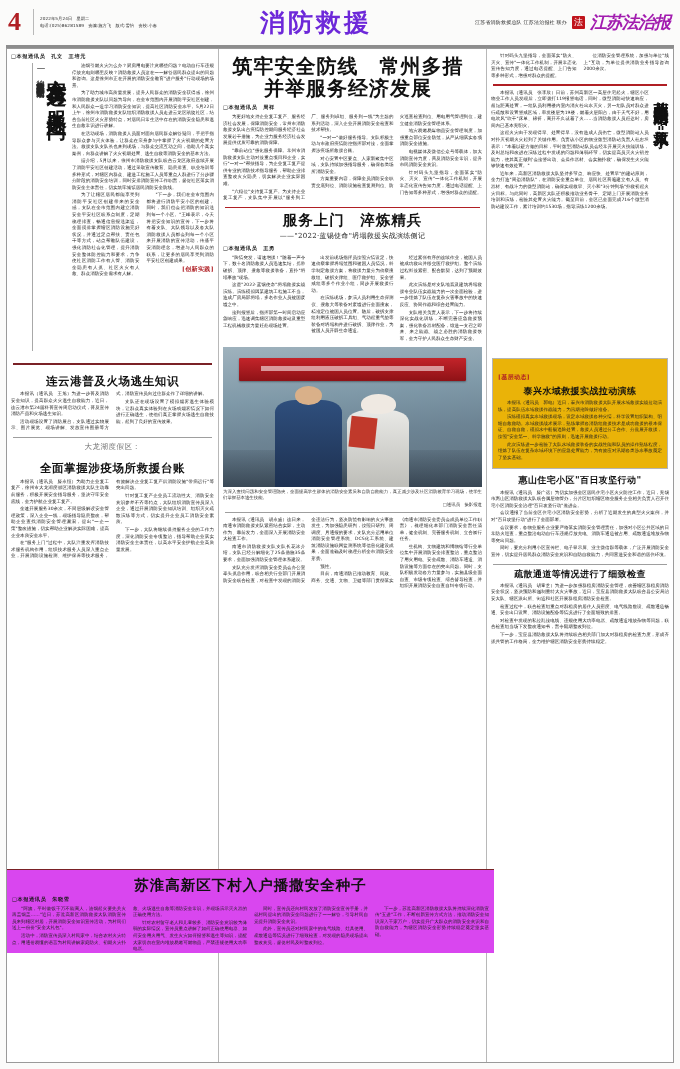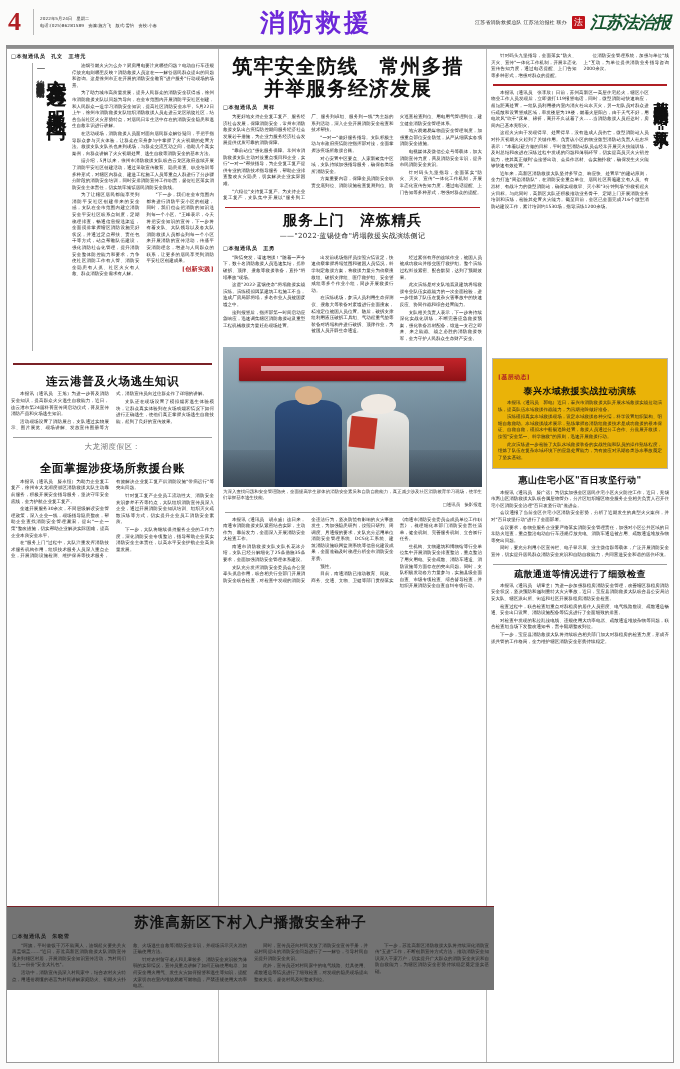--- a/index.html
+++ b/index.html
@@ -28,21 +28,21 @@
     display:inline-block;
   }
   .mh-right{display:flex;align-items:center;gap:5px;flex:0 0 auto;}
   .mh-coop{font-size:5px;color:#222;white-space:nowrap;letter-spacing:.2px;}
   .logo-box{
     width:13px;height:13px;background:#c0141b;color:#fff;font-size:9px;
     display:flex;align-items:center;justify-content:center;border-radius:1px;
   }
   .logo-word{
     font-family:"DejaVu Serif","Liberation Serif",serif;font-weight:700;
-    font-size:17px;color:#14532d;letter-spacing:-1px;
+    font-size:17px;color:#a21caf;letter-spacing:-1px;
     font-style:italic;line-height:1;
   }
   .mh-bar{height:4px;background:#8d8d8d;margin:1px 6px 0 6px;}
   
   .sheet{
     position:absolute;top:48px;left:6px;right:6px;bottom:6px;
     border:1px solid #9a9a9a;background:#fff;box-sizing:border-box;
     display:flex;
   }
   .colA{width:212px;flex:0 0 212px;border-right:1px solid #b8b8b8;box-sizing:border-box;padding:4px 4px;}
@@ -364,21 +364,21 @@
           <p>本报讯（通讯员　胡童芝）为进一步加强群租房消防安全管理，改善辖区群租房消防安全状况，坚决预防和遏制重特大火灾事故，近日，宝应县消防救援大队联合县公安局治安大队、辖区派出所、街道和社区开展群租房消防安全检查。</p>
           <p>检查过程中，联合检查组重点对群租房的居住人员密度、电气线路敷设、疏散通道畅通、安全出口设置、消防设施配备等情况进行了全面细致的排查。</p>
           <p>对检查中发现的私拉乱接电线、违规使用大功率电器、疏散通道堆放杂物等问题，联合检查组当场下发整改通知书，责令限期整改到位。</p>
           <p>下一步，宝应县消防救援大队将持续联合相关部门加大对群租房的检查力度，形成齐抓共管的工作格局，全力维护辖区消防安全形势持续稳定。</p>
         </div>
       </div>
 
     </div>
   </div>
 
-  <div style="position:absolute;left:7px;top:906px;width:487px;background:#737373;
+  <div style="position:absolute;left:7px;top:869px;width:487px;background:#d946ef;
               border-top:1.4px solid #7a2126;padding:4px 5px 0 5px;box-sizing:border-box;">
     <div class="hl-2">苏淮高新区下村入户播撒安全种子</div>
     <div class="byline">□本报通讯员　朱晓雪</div>
     <div class="body-txt cols3" style="column-count:4;column-gap:7px;">
       <p>"阿姨，平时做饭千万不能离人，油锅起火要先关火再盖锅盖……"近日，苏淮高新区消防救援大队消防宣传员来到辖区村居，开展消防安全知识宣传活动，为村民们送上一份份"安全大礼包"。</p>
       <p>活动中，消防宣传员深入村民家中，结合农村火灾特点，用通俗易懂的语言为村民讲解家庭防火、初期火灾扑救、火场逃生自救等消防安全常识，并现场演示灭火器的正确使用方法。</p>
       <p>针对农村留守老人和儿童较多、消防安全意识较为薄弱的实际情况，宣传员重点讲解了如何正确使用电器、如何安全用火用气、发生火灾如何报警和逃生等知识，提醒大家切勿在室内堆放易燃可燃物品，严禁违规使用大功率电器。</p>
       <p>同时，宣传员还向村民发放了消防安全宣传手册，并就村民提出的消防安全问题进行了一一解答，引导村民自觉提升消防安全意识。</p>
       <p>此外，宣传员还对村民家中的电气线路、灶具使用、疏散通道等情况进行了细致检查，对发现的隐患现场提出整改意见，督促村民及时整改到位。</p>
       <p>下一步，苏淮高新区消防救援大队将持续深化消防宣传"五进"工作，不断创新宣传方式方法，推动消防安全知识深入千家万户，切实提升广大群众的消防安全意识和自防自救能力，为辖区消防安全形势持续稳定奠定坚实基础。</p>

